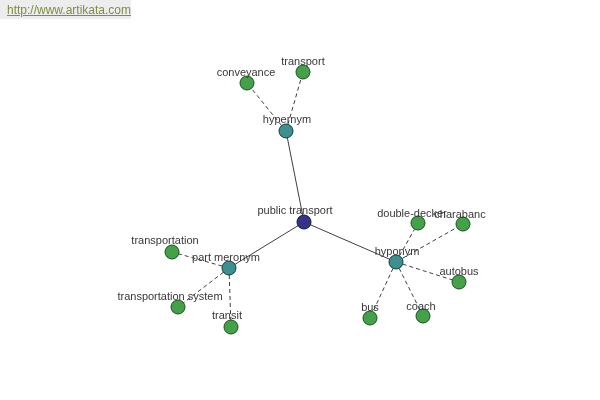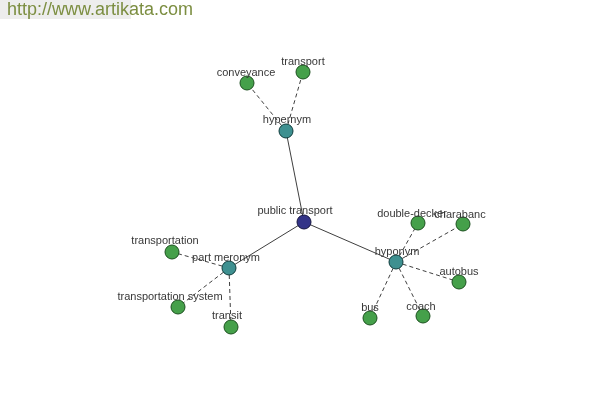--- a/index.html
+++ b/index.html
@@ -17,23 +17,24 @@
     left: 0;
     width: 131px;
     height: 19px;
     background: #ededed;
     display: flex;
     align-items: center;
     padding-left: 7px;
     box-sizing: border-box;
   }
   .url-text {
-    font-size: 18px;
+    font-size: 12px;
     color: #7c8e41;
     white-space: nowrap;
+    text-decoration: underline;
   }
   .graph-svg {
     position: absolute;
     top: 0;
     left: 0;
   }
   .graph-svg text {
     font-family: "Liberation Sans", sans-serif;
     font-size: 11px;
   }

